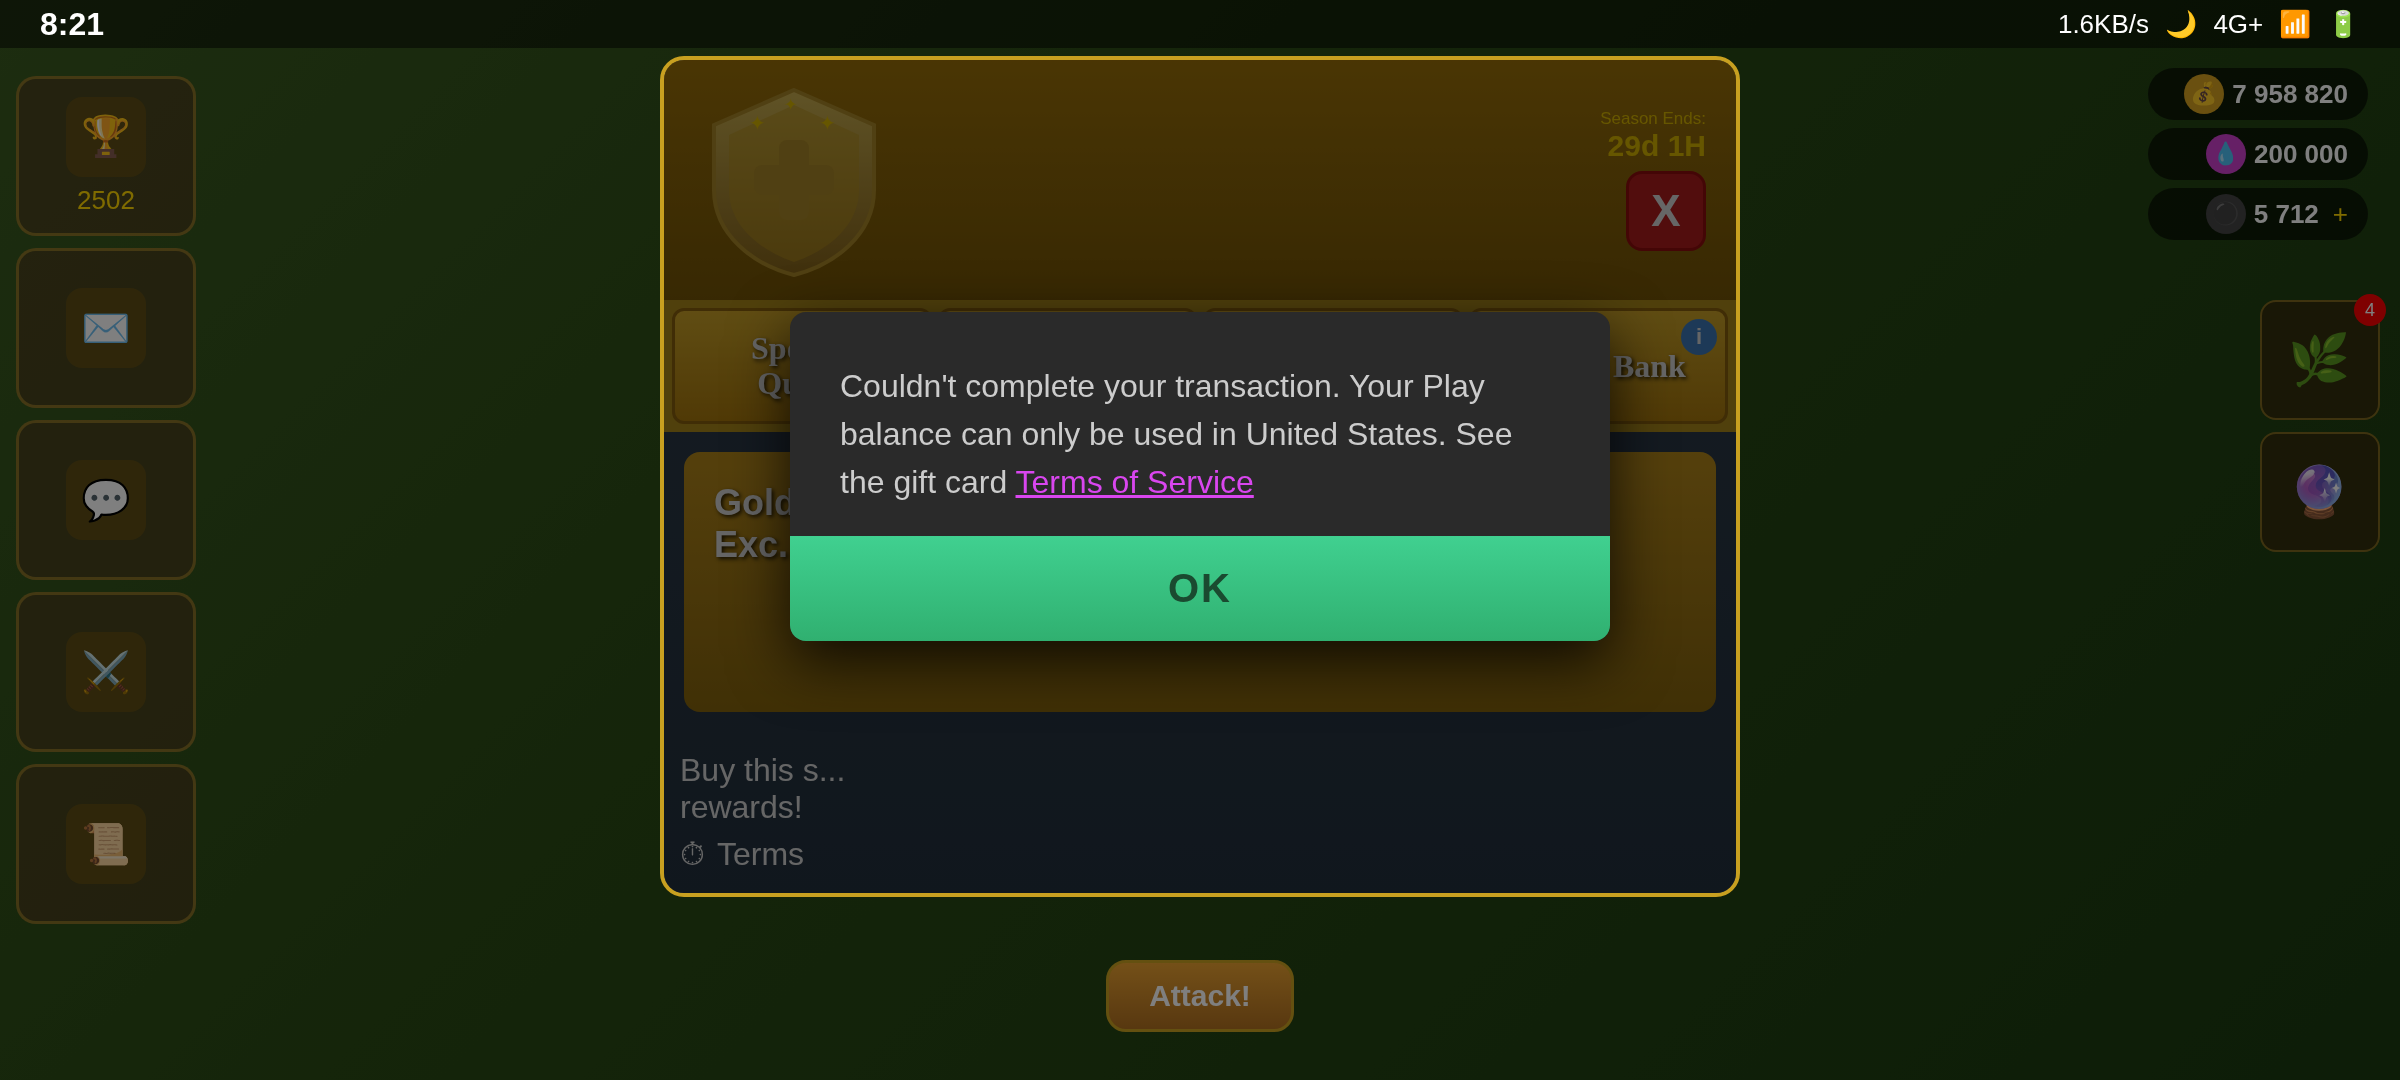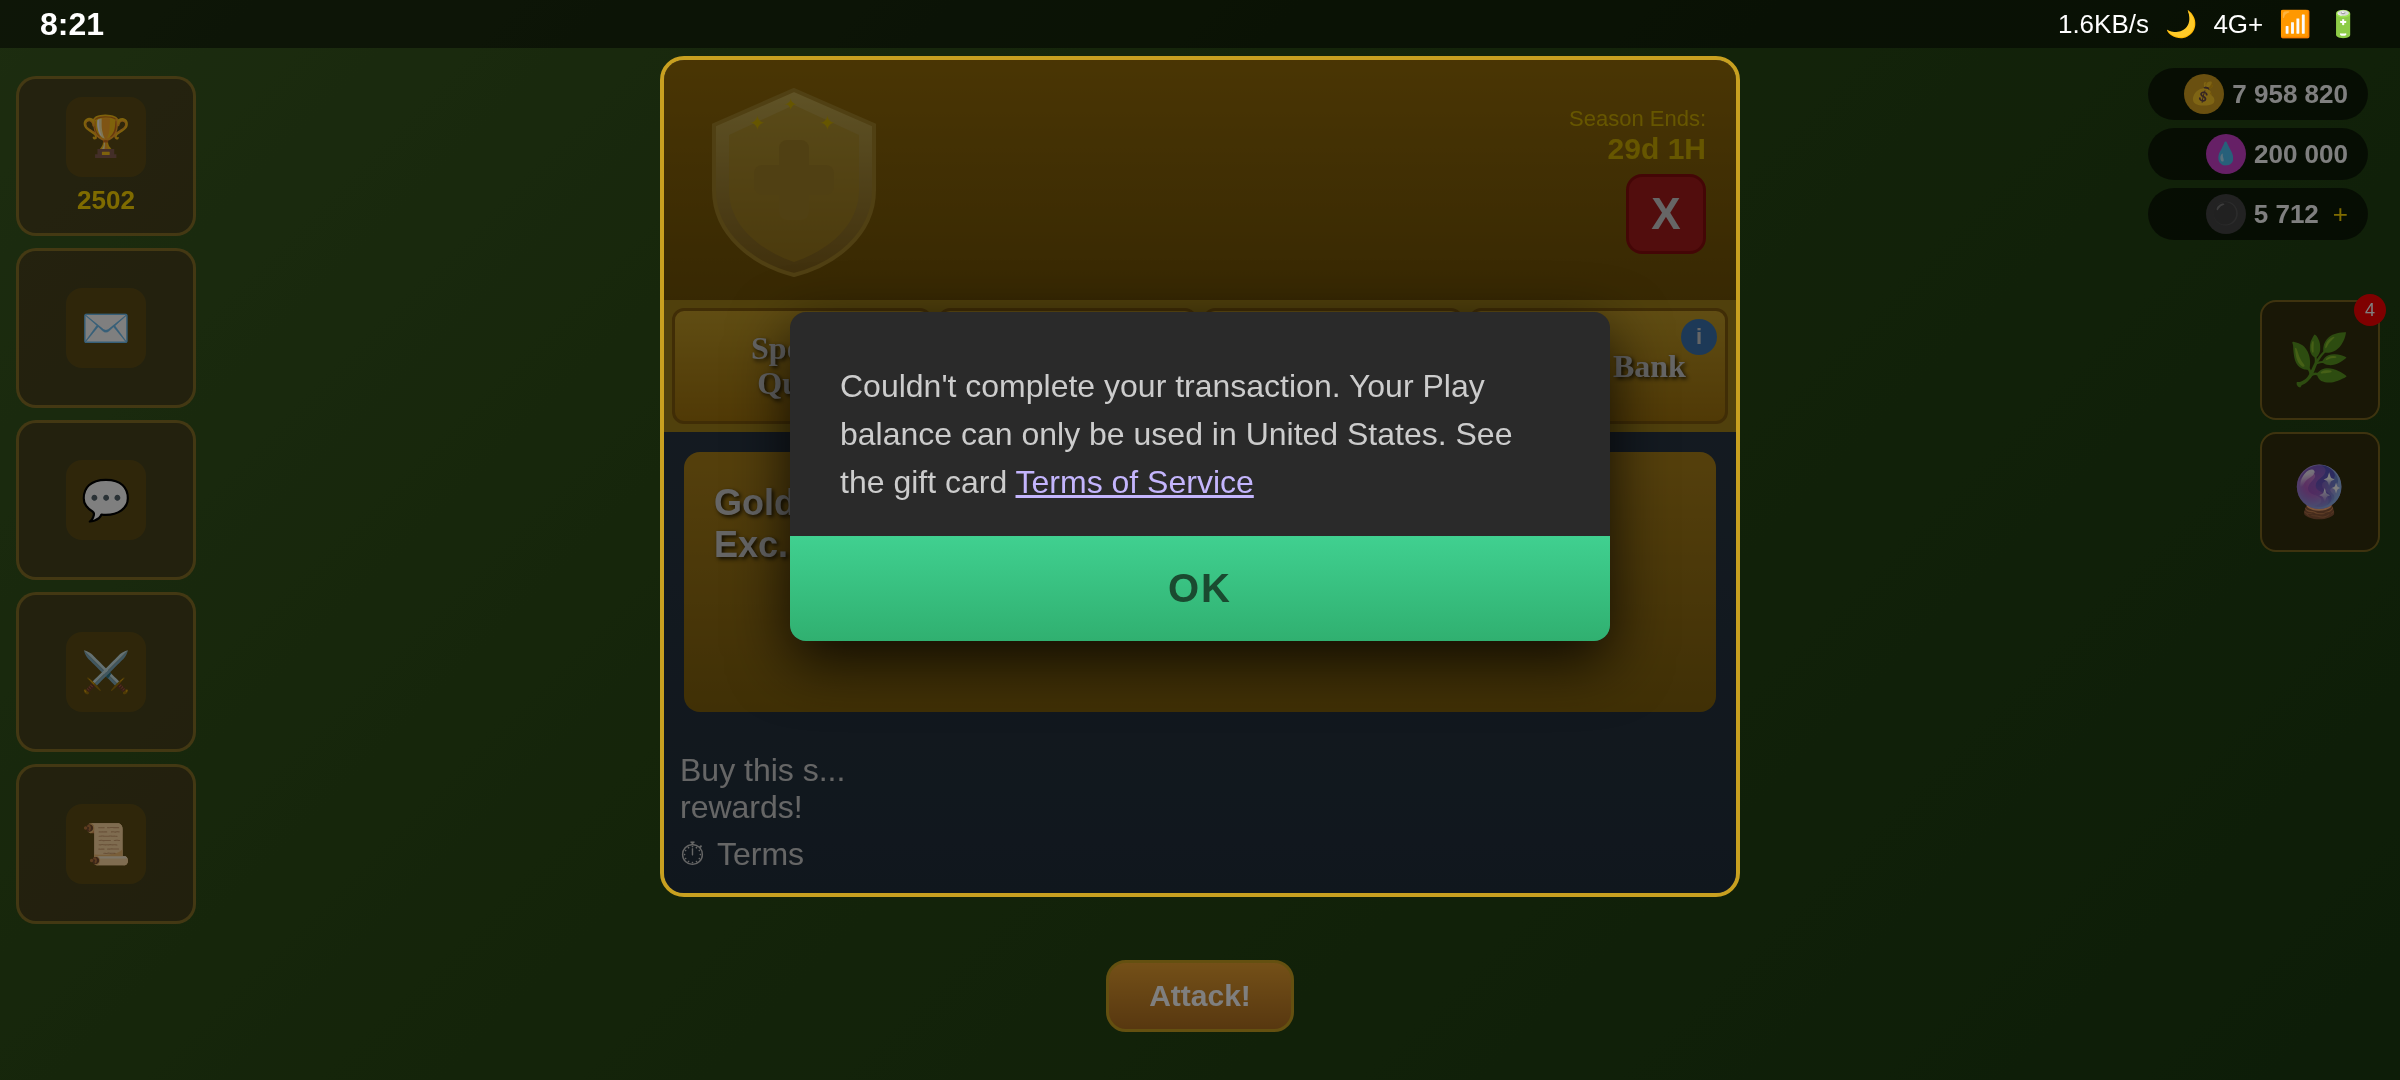--- a/index.html
+++ b/index.html
@@ -86,21 +86,21 @@
       border-radius: 16px;
       display: flex;
       align-items: center;
       justify-content: center;
       font-size: 40px;
     }
 
     .trophy-count {
       color: #ffd700;
       font-size: 26px;
-      font-weight: bold;
+      font-weight: normal;
     }
 
     
     .top-resource-bar {
       position: absolute;
       top: 56px;
       right: 20px;
       display: flex;
       flex-direction: column;
       gap: 8px;
@@ -308,21 +308,21 @@
       margin-bottom: 40px;
     }
 
     .error-message {
       font-size: 32px;
       color: #cccccc;
       line-height: 1.5;
     }
 
     .error-message a {
-      color: #c4b5fd;
+      color: #d946ef;
       text-decoration: underline;
     }
 
     .error-ok-btn {
       width: 100%;
       padding: 30px;
       background: linear-gradient(180deg, #40d090 0%, #30b070 100%);
       border: none;
       font-size: 40px;
       font-weight: bold;
@@ -445,21 +445,21 @@
         <rect x="60" y="85" width="80" height="30" rx="8" fill="#c8a030"></rect>
 
         <text x="55" y="50" font-size="20" fill="#ffd700">✦</text>
         <text x="125" y="50" font-size="20" fill="#ffd700">✦</text>
         <text x="90" y="30" font-size="16" fill="#ffd700">✦</text>
       </svg>
 
 
       <div style="display:flex;flex-direction:column;align-items:flex-end;gap:8px;">
         <div class="season-ends" style="position:relative;right:0;top:0;">
-          <div style="font-size:22px;color:#ffd700;">Season Ends:</div>
+          <div style="font-size:17px;color:#ffd700;">Season Ends:</div>
           <div style="font-size:30px;font-weight:bold;color:#ffd700;">29d 1H</div>
         </div>
         <div class="close-btn">X</div>
       </div>
     </div>
 
     <div class="modal-tabs">
       <div class="tab-item">
         <div class="tab-info-btn">i</div>
         <span class="tab-label">Spooky<br>Queen</span>

